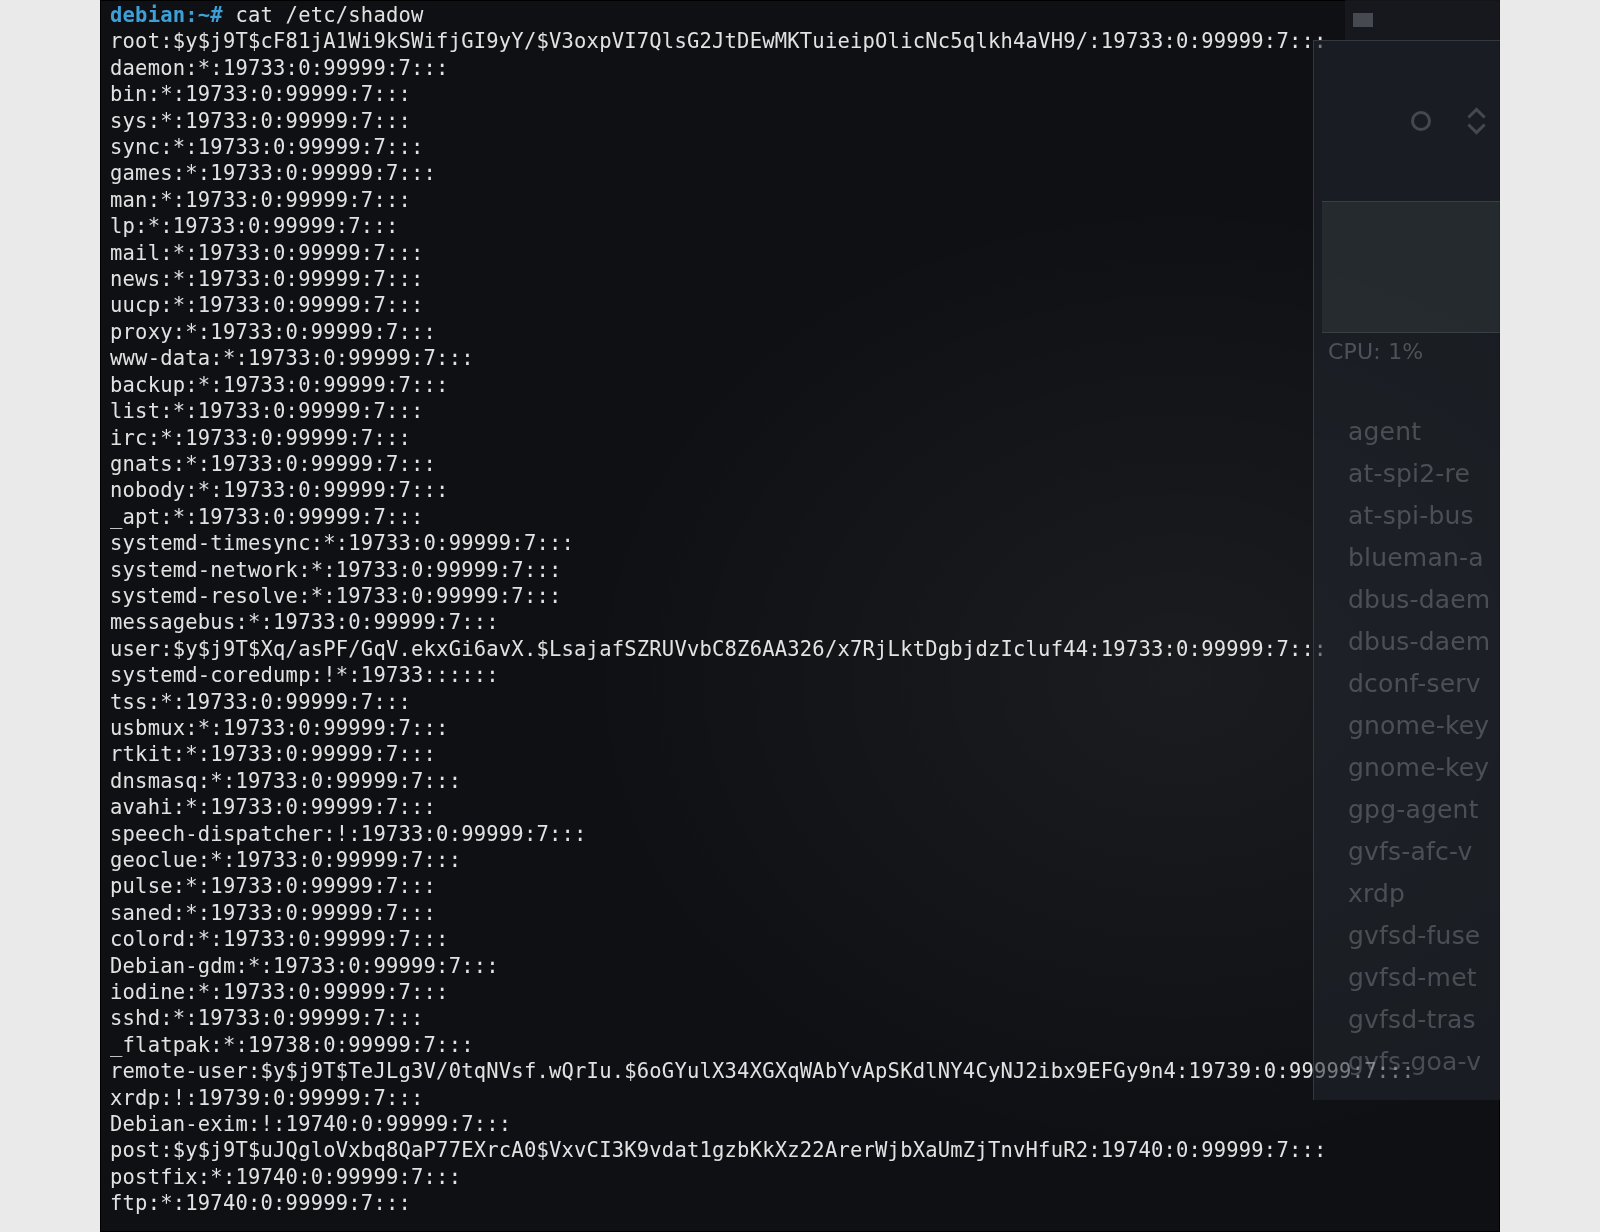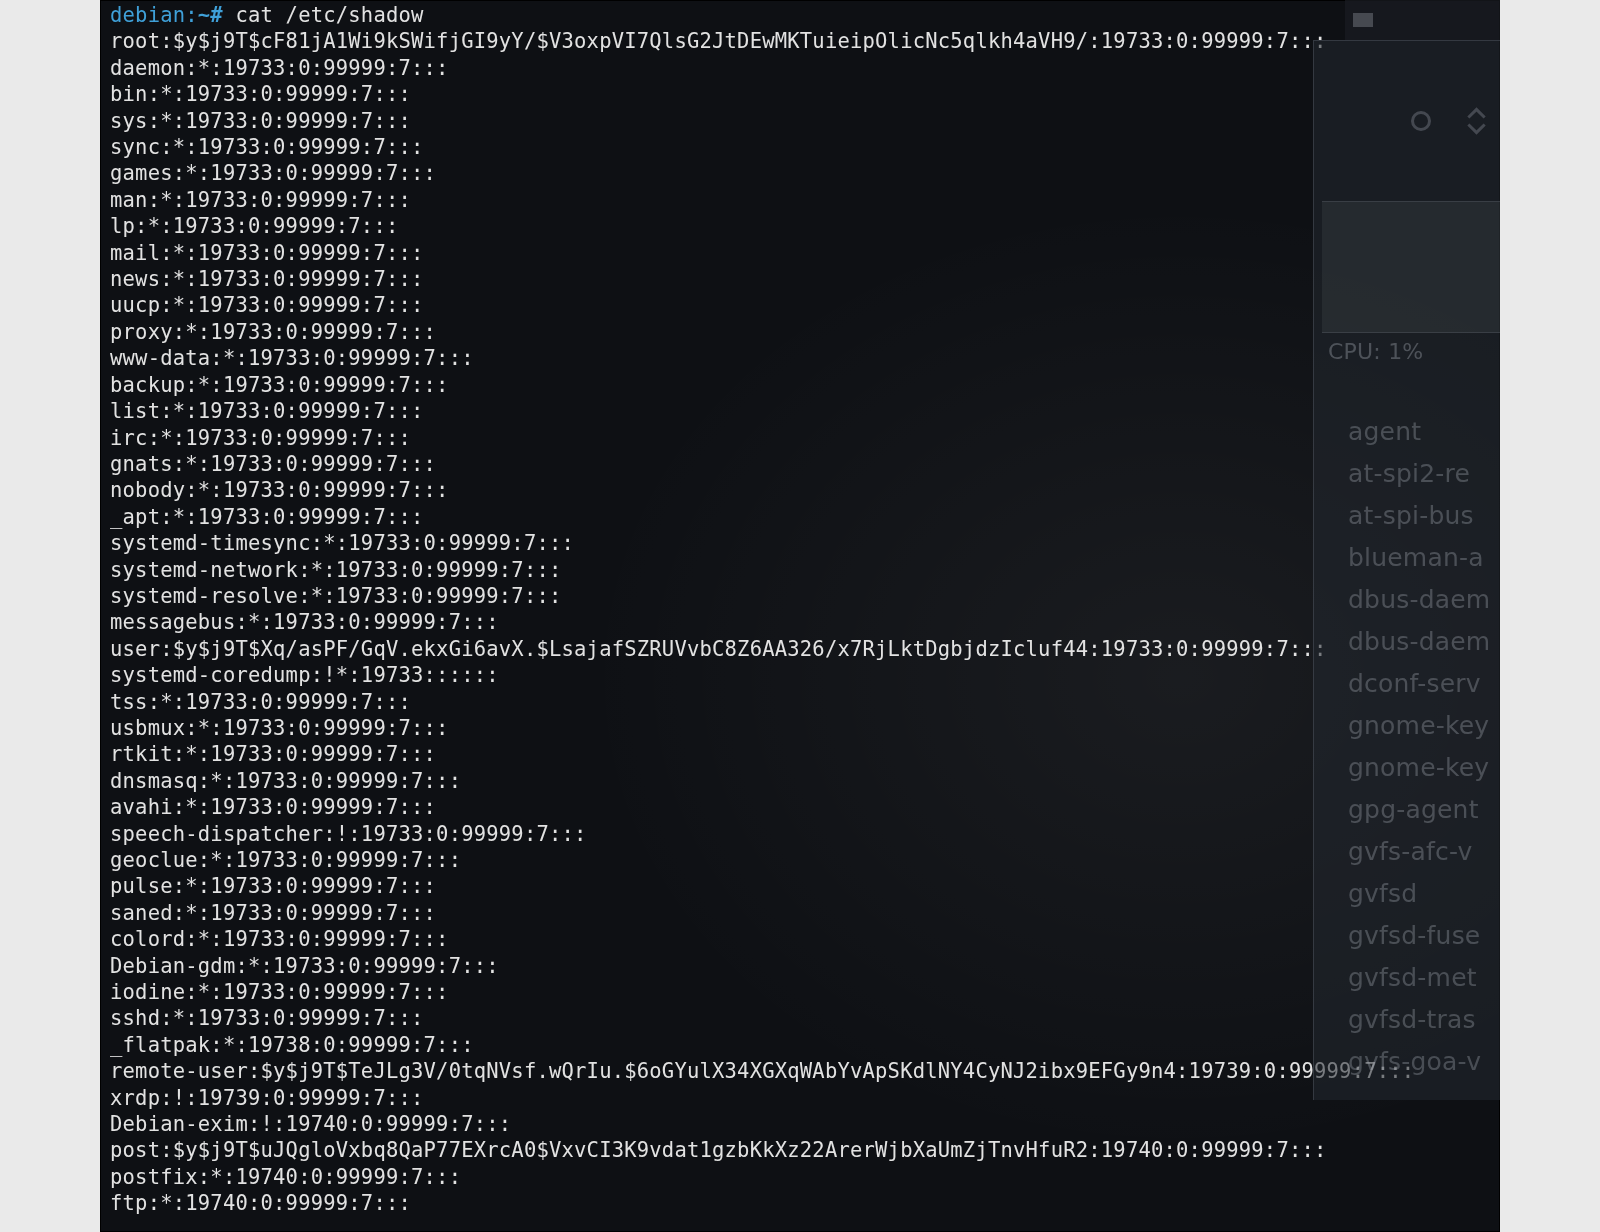--- a/index.html
+++ b/index.html
@@ -26,21 +26,21 @@
     font-weight: 500;
     overflow: hidden;
     box-shadow: inset 0 0 0 1px #000;
   }
 
   .terminal-inner {
     padding: 2px 10px 10px 10px;
     white-space: pre;
   }
 
-  .prompt-host { color: #3fa0d8; font-weight: 400; }
+  .prompt-host { color: #3fa0d8; font-weight: 700; }
   .prompt-tilde { color: #3fa0d8; font-weight: 600; }
   .prompt-hash { color: #3fa0d8; font-weight: 600; }
   .cmd { color: #e2e2e2; }
 
   
   .bg-wash {
     position: absolute;
     left: 100px;
     top: 0;
     width: 1400px;
@@ -239,20 +239,20 @@
         <div class="proc">at-spi2-re</div>
         <div class="proc">at-spi-bus</div>
         <div class="proc">blueman-a</div>
         <div class="proc">dbus-daem</div>
         <div class="proc">dbus-daem</div>
         <div class="proc">dconf-serv</div>
         <div class="proc">gnome-key</div>
         <div class="proc">gnome-key</div>
         <div class="proc">gpg-agent</div>
         <div class="proc">gvfs-afc-v</div>
-        <div class="proc">gvfsd</div>
+        <div class="proc">xrdp</div>
         <div class="proc">gvfsd-fuse</div>
         <div class="proc">gvfsd-met</div>
         <div class="proc">gvfsd-tras</div>
         <div class="proc">gvfs-goa-v</div>
       </div>
   </div>
 </div>
 
 </body></html>

